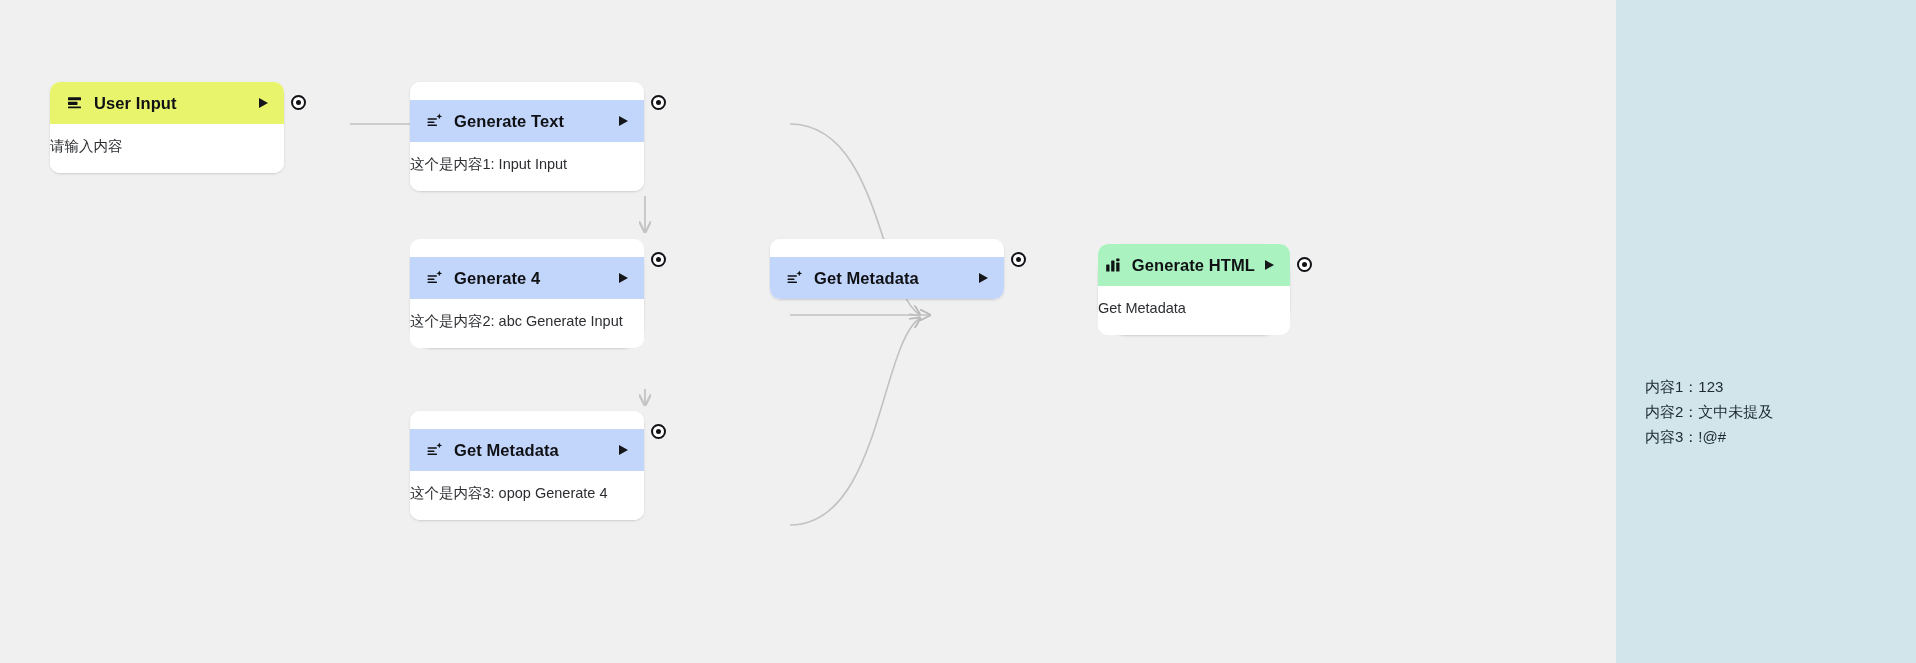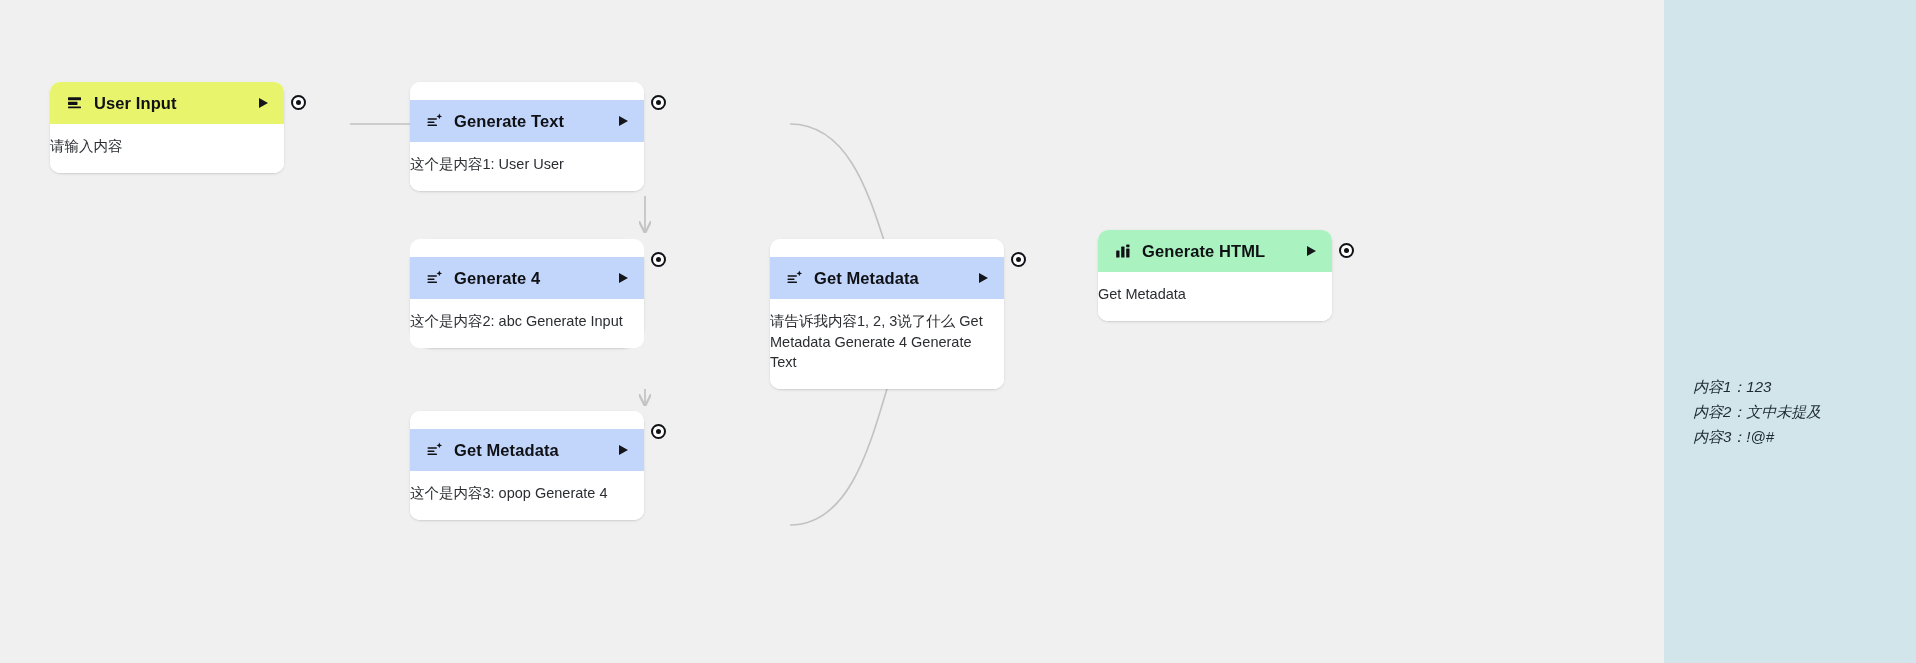--- a/index.html
+++ b/index.html
@@ -84,24 +84,23 @@
   }
   .port::after{
     content:"";
     width:5.5px;height:5.5px;border-radius:50%;
     background:#111217;
     display:block;
   }
   #right-panel{
     position:absolute;
     top:0;right:0;
-    width:252px;height:663px;
+    width:300px;height:663px;
     background:#d2e5ea;
     box-sizing:border-box;
-    font-style:italic;
   }
   #panel-list{
     position:absolute;
     left:29px;top:375px;
     font-size:15px;
     color:#1d2b30;
     line-height:1.65;
     white-space:nowrap;
   }
   .panel-row{display:block;}
@@ -163,21 +162,21 @@
           <svg class="icon" viewBox="0 0 18 18">
             <rect x="1.5" y="6.3" width="9.5" height="1.5" rx="0.7" fill="#101114"></rect>
             <rect x="1.5" y="9.6" width="7" height="1.5" rx="0.7" fill="#101114"></rect>
             <rect x="1.5" y="12.6" width="9.5" height="1.5" rx="0.7" fill="#101114"></rect>
             <path d="M13.3 1.6 L14.1 3.6 L16.1 4.4 L14.1 5.2 L13.3 7.2 L12.5 5.2 L10.5 4.4 L12.5 3.6 Z" fill="#101114"></path>
           </svg>
         </span>
         <span class="node-title">Generate Text</span>
         <span class="play"></span>
       </div>
-      <div class="node-body">这个是内容1: User User</div>
+      <div class="node-body">这个是内容1: Input Input</div>
     </div>
     <div class="port"></div>
   </div>
 
   <div class="node" style="left:410px;top:239px;width:234px;border-radius:22px;">
     <div class="node-inner">
       <div class="node-header hdr-blue">
         <span>
           <svg class="icon" viewBox="0 0 18 18">
             <rect x="1.5" y="6.3" width="9.5" height="1.5" rx="0.7" fill="#101114"></rect>
@@ -220,26 +219,25 @@
           <svg class="icon" viewBox="0 0 18 18">
             <rect x="1.5" y="6.3" width="9.5" height="1.5" rx="0.7" fill="#101114"></rect>
             <rect x="1.5" y="9.6" width="7" height="1.5" rx="0.7" fill="#101114"></rect>
             <rect x="1.5" y="12.6" width="9.5" height="1.5" rx="0.7" fill="#101114"></rect>
             <path d="M13.3 1.6 L14.1 3.6 L16.1 4.4 L14.1 5.2 L13.3 7.2 L12.5 5.2 L10.5 4.4 L12.5 3.6 Z" fill="#101114"></path>
           </svg>
         </span>
         <span class="node-title">Get Metadata</span>
         <span class="play"></span>
       </div>
-      <div class="node-body">请告诉我内容1, 2, 3说了什么 Get Metadata Generate 4 Generate Text</div>
-    </div>
-    <div class="port"></div>
-  </div>
-
-  <div class="node" style="left:1098px;top:230px;width:234px;">
+    </div>
+    <div class="port"></div>
+  </div>
+
+  <div class="node" style="left:1098px;top:244px;width:192px;border-radius:29px;">
     <div class="node-inner">
       <div class="node-header hdr-green">
         <span>
           <svg class="icon" viewBox="0 0 18 18">
             <rect x="2.2" y="8.4" width="3.3" height="7.2" rx="0.6" fill="#101114"></rect>
             <rect x="7.2" y="4.6" width="3.3" height="11" rx="0.6" fill="#101114"></rect>
             <rect x="12.2" y="6.6" width="3.3" height="9" rx="0.6" fill="#101114"></rect>
             <rect x="12.2" y="2.4" width="3.3" height="2.8" rx="0.6" fill="#101114"></rect>
           </svg>
         </span>

